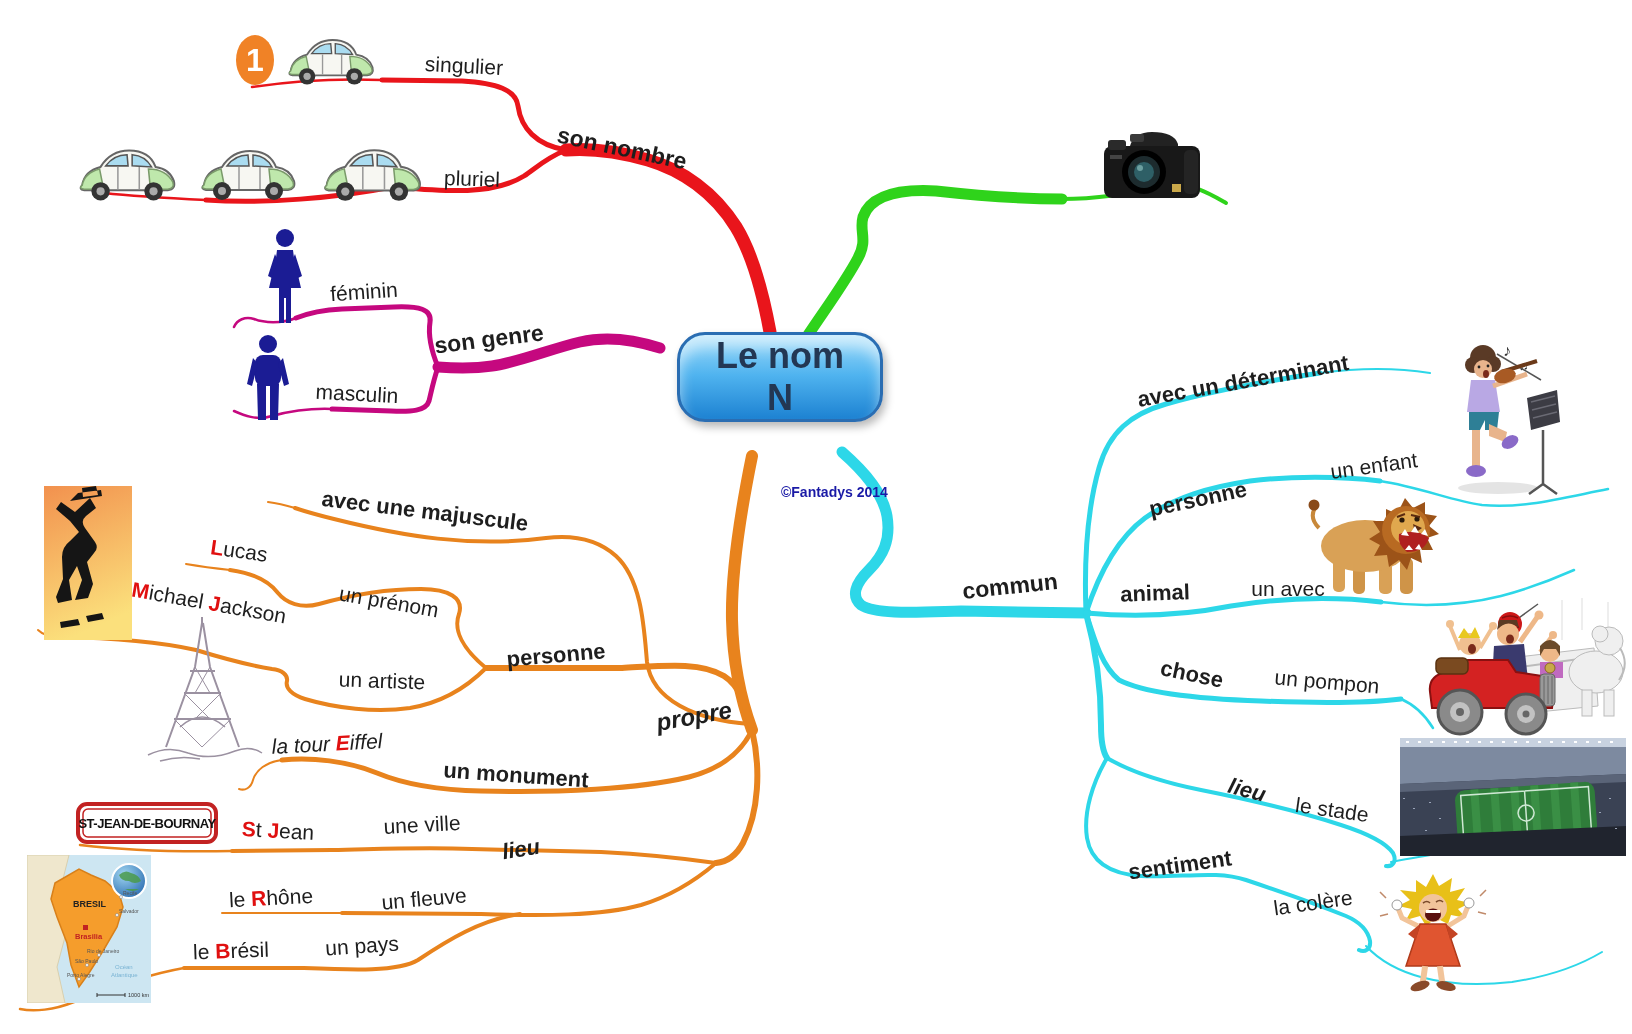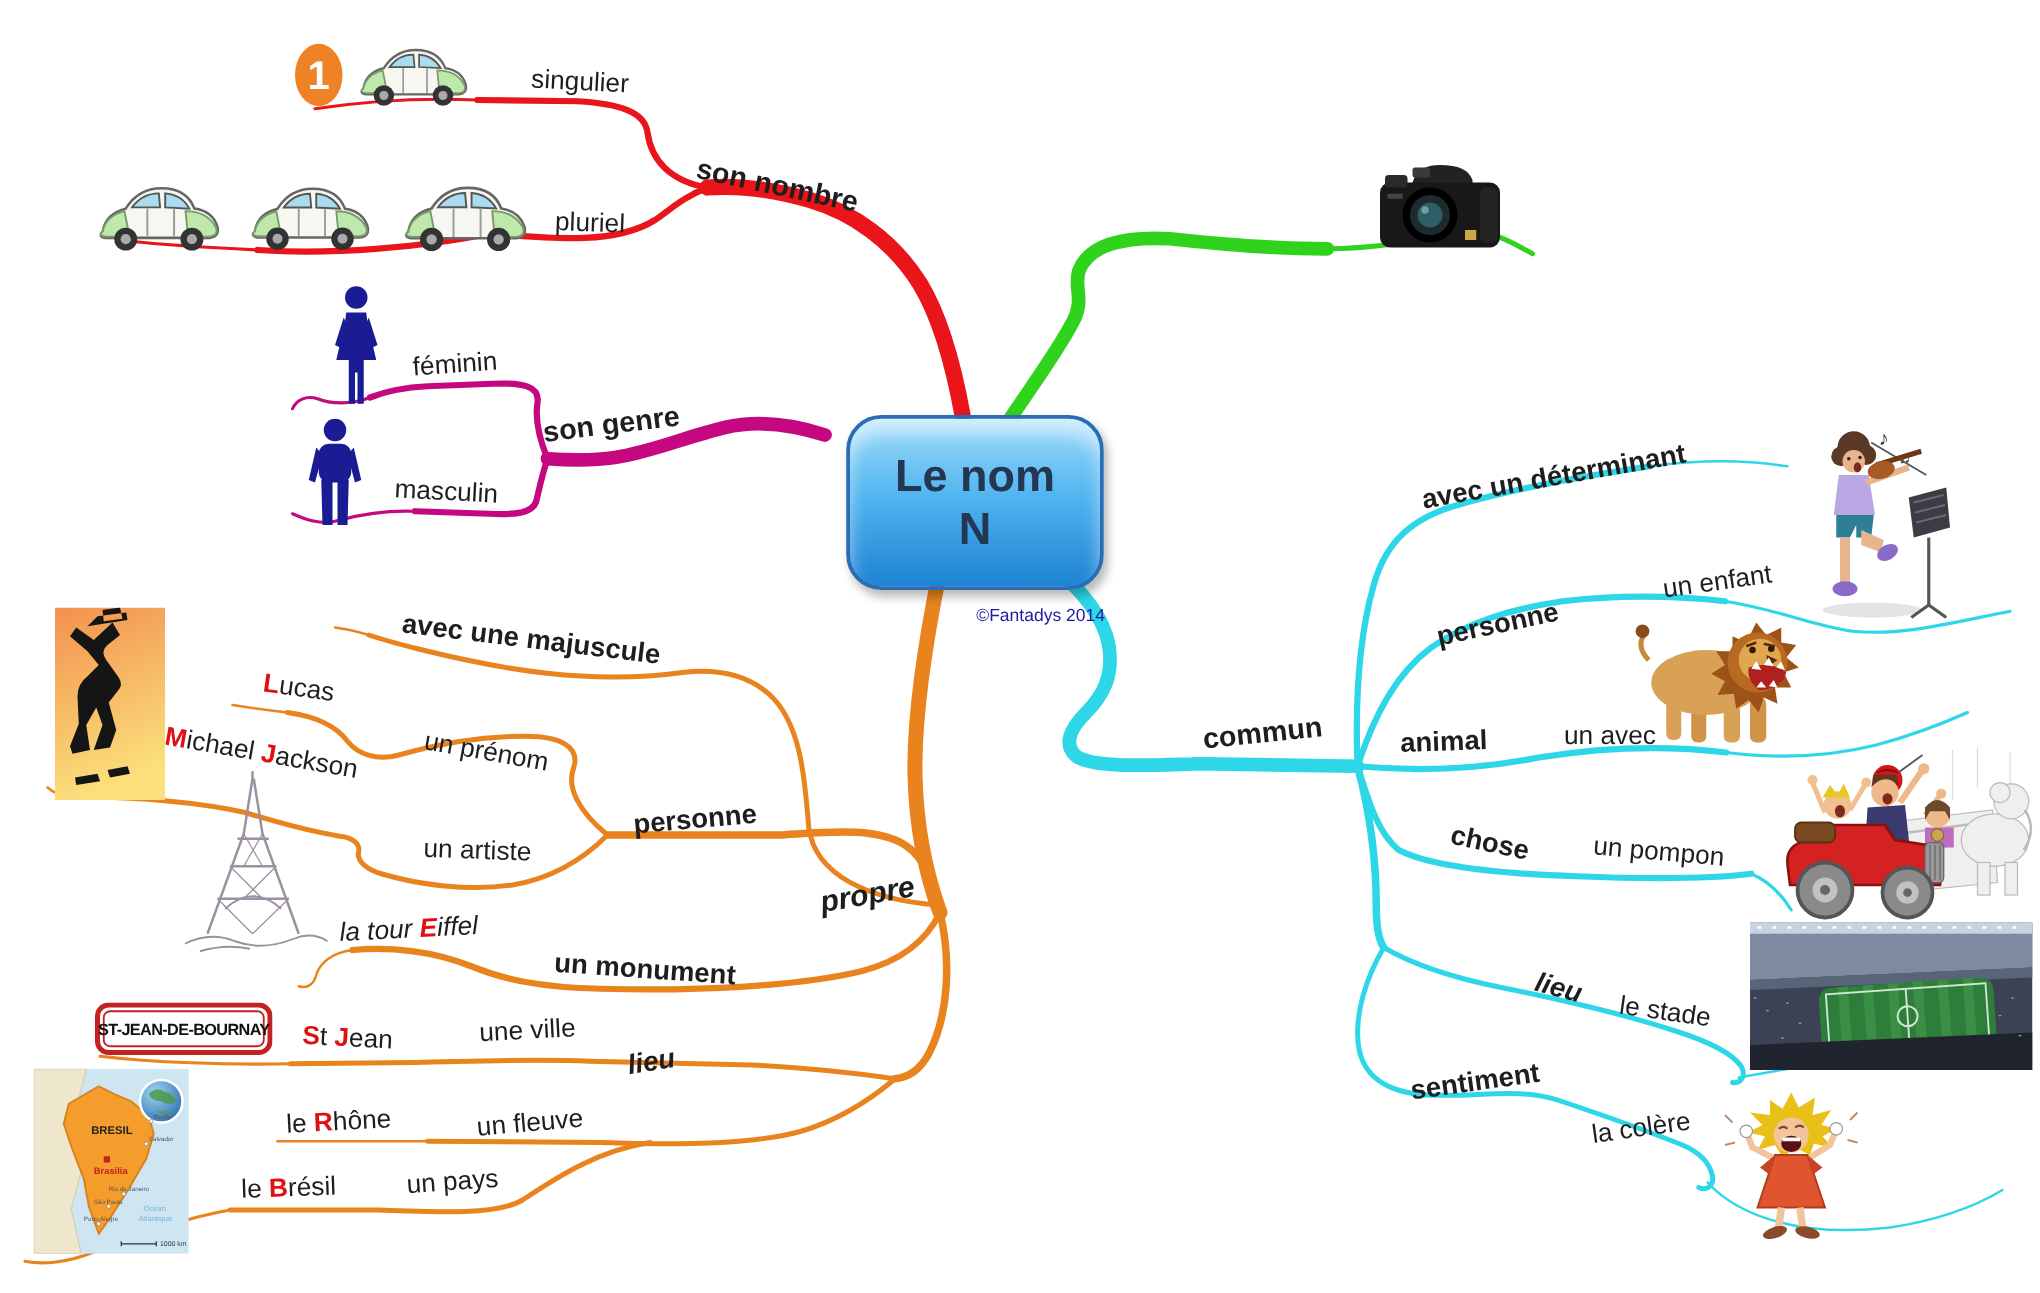--- a/index.html
+++ b/index.html
@@ -6,27 +6,27 @@
   .canvas{position:relative;width:1632px;height:1034px;background:#fff;overflow:hidden;
           font-family:"Liberation Sans",sans-serif;}
   .branches{position:absolute;left:0;top:0;z-index:1;}
   .branches path{fill:none;stroke-linecap:round;stroke-linejoin:round;}
   .img{position:absolute;z-index:2;}
   .lbl{position:absolute;z-index:3;white-space:nowrap;color:#1e1e1e;font-size:21px;
        transform:translate(-50%,-50%) rotate(var(--r,0deg));line-height:1.05;}
   .b{font-weight:bold;}
   .i{font-style:italic;}
   .ri{color:#e01010;font-weight:bold;}
-  .node{position:absolute;z-index:3;left:677px;top:332px;width:206px;height:140px;
+  .node{position:absolute;z-index:3;left:677px;top:332px;width:206px;height:90px;
         border-radius:28px;border:3px solid #2a6db2;box-sizing:border-box;
         background:linear-gradient(180deg,#9ddbfa 0%,#4fb3ef 48%,#1d82d2 100%);
         box-shadow:inset 0 12px 14px rgba(255,255,255,.55), 3px 5px 8px rgba(0,0,0,.28);
         display:flex;flex-direction:column;align-items:center;justify-content:center;
         font-weight:bold;font-size:36px;color:#233753;}
-  .credit{position:absolute;z-index:3;left:781px;top:484px;font-weight:normal;font-size:14px;color:#1a1aa6;}
+  .credit{position:absolute;z-index:3;left:781px;top:484px;font-weight:bold;font-size:14px;color:#1a1aa6;}
   svg text{font-family:"Liberation Sans",sans-serif;}
 </style>
 </head>
 <body>
 
 <div class="canvas">
 
   <svg class="branches" width="1632" height="1034" viewBox="0 0 1632 1034">
 
     <path stroke="#e9151b" stroke-width="13" d="M 770 332 C 762 288 750 250 736 227 C 714 192 682 170 648 160 C 620 152 592 148 566 150"></path>

